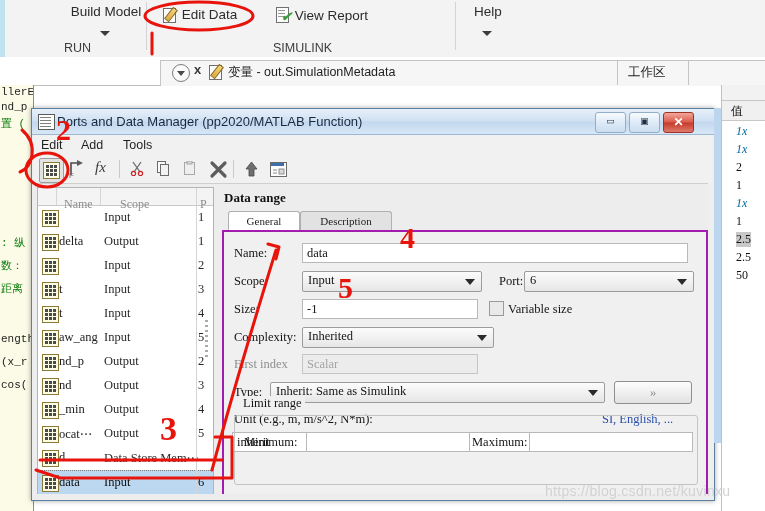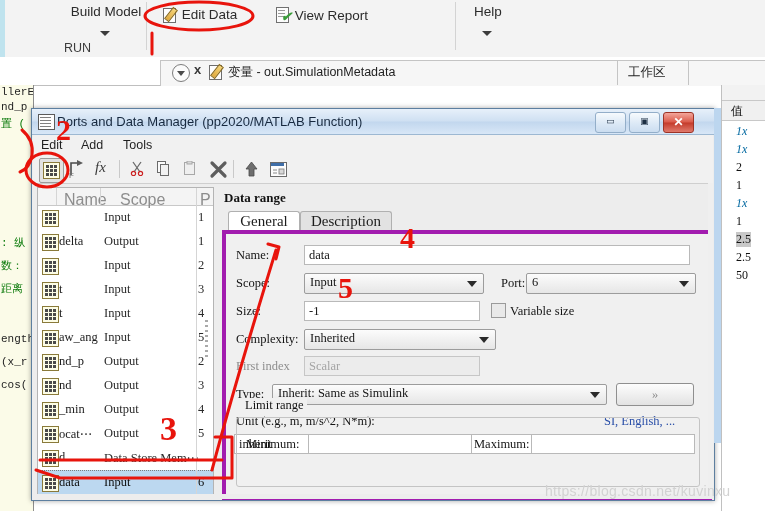--- a/index.html
+++ b/index.html
@@ -83,43 +83,43 @@
   .ic-grid b{position:absolute;width:3px;height:3px;background:#4a4a4a;}
   .ic-fx{position:absolute;left:2px;top:1px;font-family:"Liberation Serif",serif;font-style:italic;font-size:15px;color:#3a3a3a;}
   .ic-scissor{position:absolute;left:4px;top:3px;width:14px;height:15px;}
   .ic-copy{position:absolute;left:4px;top:3px;width:13px;height:15px;}
   .ic-win{position:absolute;left:3px;top:4px;width:15px;height:13px;background:#fcfcfc;border:1px solid #6a6a6a;}
   .ic-win .bar{position:absolute;left:0;top:0;width:13px;height:3px;background:#3f6ea8;}
 
   
   #list-wrap{left:5px;top:78px;width:175px;height:307px;background:#ffffff;border:1px solid #b4b4b4;overflow:hidden;}
   #list-hdr{position:absolute;left:0;top:0;width:175px;height:17px;background:#f4f4f4;border-bottom:1px solid #c8c8c8;}
-  .lh{position:absolute;top:3px;font-family:Liberation Sans, sans-serif;font-size:16px;color:#8d8d8d;}
+  .lh{position:absolute;top:9px;font-family:Liberation Serif, serif;font-size:12px;color:#8d8d8d;}
   .lh-sep{position:absolute;top:0;width:1px;height:17px;background:#d5d5d5;}
   .lrow{position:absolute;left:0;width:175px;height:24px;}
   .lrow.sel{background:#bcd8f0;border-top:1px dotted #7a7a7a;border-bottom:1px dotted #7a7a7a;}
   .lrow .ricon{position:absolute;left:4px;top:4px;width:15px;height:15px;background:#fdfde6;border:1px solid #8a7a3a;}
   .lrow .ricon b{position:absolute;width:3px;height:3px;background:#4a4a4a;}
   .lrow .rname{position:absolute;left:21px;top:4px;font-family:"Liberation Serif",serif;font-size:12.5px;color:#1c1c1c;white-space:nowrap;}
   .lrow .rscope{position:absolute;left:66px;top:4px;font-family:"Liberation Serif",serif;font-size:12.5px;color:#2a2a2a;white-space:nowrap;}
   .lrow .rport{position:absolute;left:160px;top:4px;font-family:"Liberation Serif",serif;font-size:12.5px;color:#2a2a2a;}
   .lrow.sel .rname,.lrow.sel .rscope,.lrow.sel .rport{color:#0d0d0d;}
   #list-vline{position:absolute;left:158px;top:0;width:1px;height:307px;background:#d5d5d5;}
   #list-grip{position:absolute;left:167px;top:132px;width:3px;height:40px;}
   #list-grip b{position:absolute;left:0;width:3px;height:2px;background:#a9a9a9;}
 
   
   #props{left:184px;top:78px;width:492px;height:307px;background:#ededed;}
   #props-title{position:absolute;left:8px;top:3px;font-family:"Liberation Serif",serif;font-weight:bold;font-size:13px;color:#111;}
   #tabs{position:absolute;left:6px;top:24px;width:482px;height:20px;}
   .tabbtn{position:absolute;top:0;height:20px;border:1px solid #b0b0b0;border-bottom:none;border-radius:3px 3px 0 0;
-    font-family:"Liberation Serif",serif;font-size:15px;color:#1c1c1c;text-align:center;line-height:19px;}
+    font-family:"Liberation Serif",serif;font-size:11px;color:#1c1c1c;text-align:center;line-height:19px;}
   .tabbtn.active{background:#ffffff;}
   .tabbtn.inactive{background:#e2e2e2;}
-  #tabpanel{position:absolute;left:6px;top:43px;width:482px;height:262px;background:#f0f0f0;border:4px solid #a21caf;}
+  #tabpanel{position:absolute;left:6px;top:43px;width:482px;height:262px;background:#f0f0f0;border:2px solid #a21caf;}
 
   .flabel{position:absolute;font-family:"Liberation Serif",serif;font-size:12.5px;color:#141414;white-space:nowrap;}
   .ftext{position:absolute;background:#ffffff;border:1px solid #b9b9b9;height:18px;
     font-family:"Liberation Serif",serif;font-size:12.5px;color:#141414;padding-left:4px;line-height:18px;overflow:hidden;white-space:nowrap;}
   .ftext.dis{background:#ececec;color:#a4a4a4;border:1px solid #c6c6c6;}
   .fcombo{position:absolute;height:19px;background:linear-gradient(180deg,#fcfcfc,#e6e6e6);border:1px solid #9c9c9c;border-radius:2px;}
   .fcombo .cval{position:absolute;left:5px;top:1px;font-family:"Liberation Serif",serif;font-size:12.5px;color:#141414;white-space:nowrap;}
   .fcombo .arr{position:absolute;right:6px;top:7px;width:0;height:0;border-left:5px solid transparent;border-right:5px solid transparent;border-top:6px solid #2a2a2a;}
   .fchk{position:absolute;width:13px;height:13px;background:#e9e9e9;border:1px solid #9a9a9a;}
   .fbtn{position:absolute;height:21px;background:linear-gradient(180deg,#fdfdfd,#e2e2e2);border:1px solid #8f8f8f;border-radius:3px;
@@ -166,20 +166,21 @@
     <div class="rb-inline" style="left:125px;top:7px;">
       <span class="icon-report">
         <i class="rep-page"></i>
         <i class="rep-line" style="top:3px;"></i>
         <i class="rep-line" style="top:6px;"></i>
         <i class="rep-line" style="top:9px;"></i>
         <i class="rep-check">✔</i>
       </span>
       <span>View Report</span>
     </div>
+    <div class="rb-caption" style="left:0;width:305px;">SIMULINK</div>
   </div>
 
   <div class="ribbon-sep" style="left:455px;"></div>
 
   <div class="rb-item" style="left:463px;top:3px;width:50px;">
     <span>Help</span>
     <span class="abs" style="left:19px;top:20px;">
       <span class="caret"></span>
     </span>
   </div>

